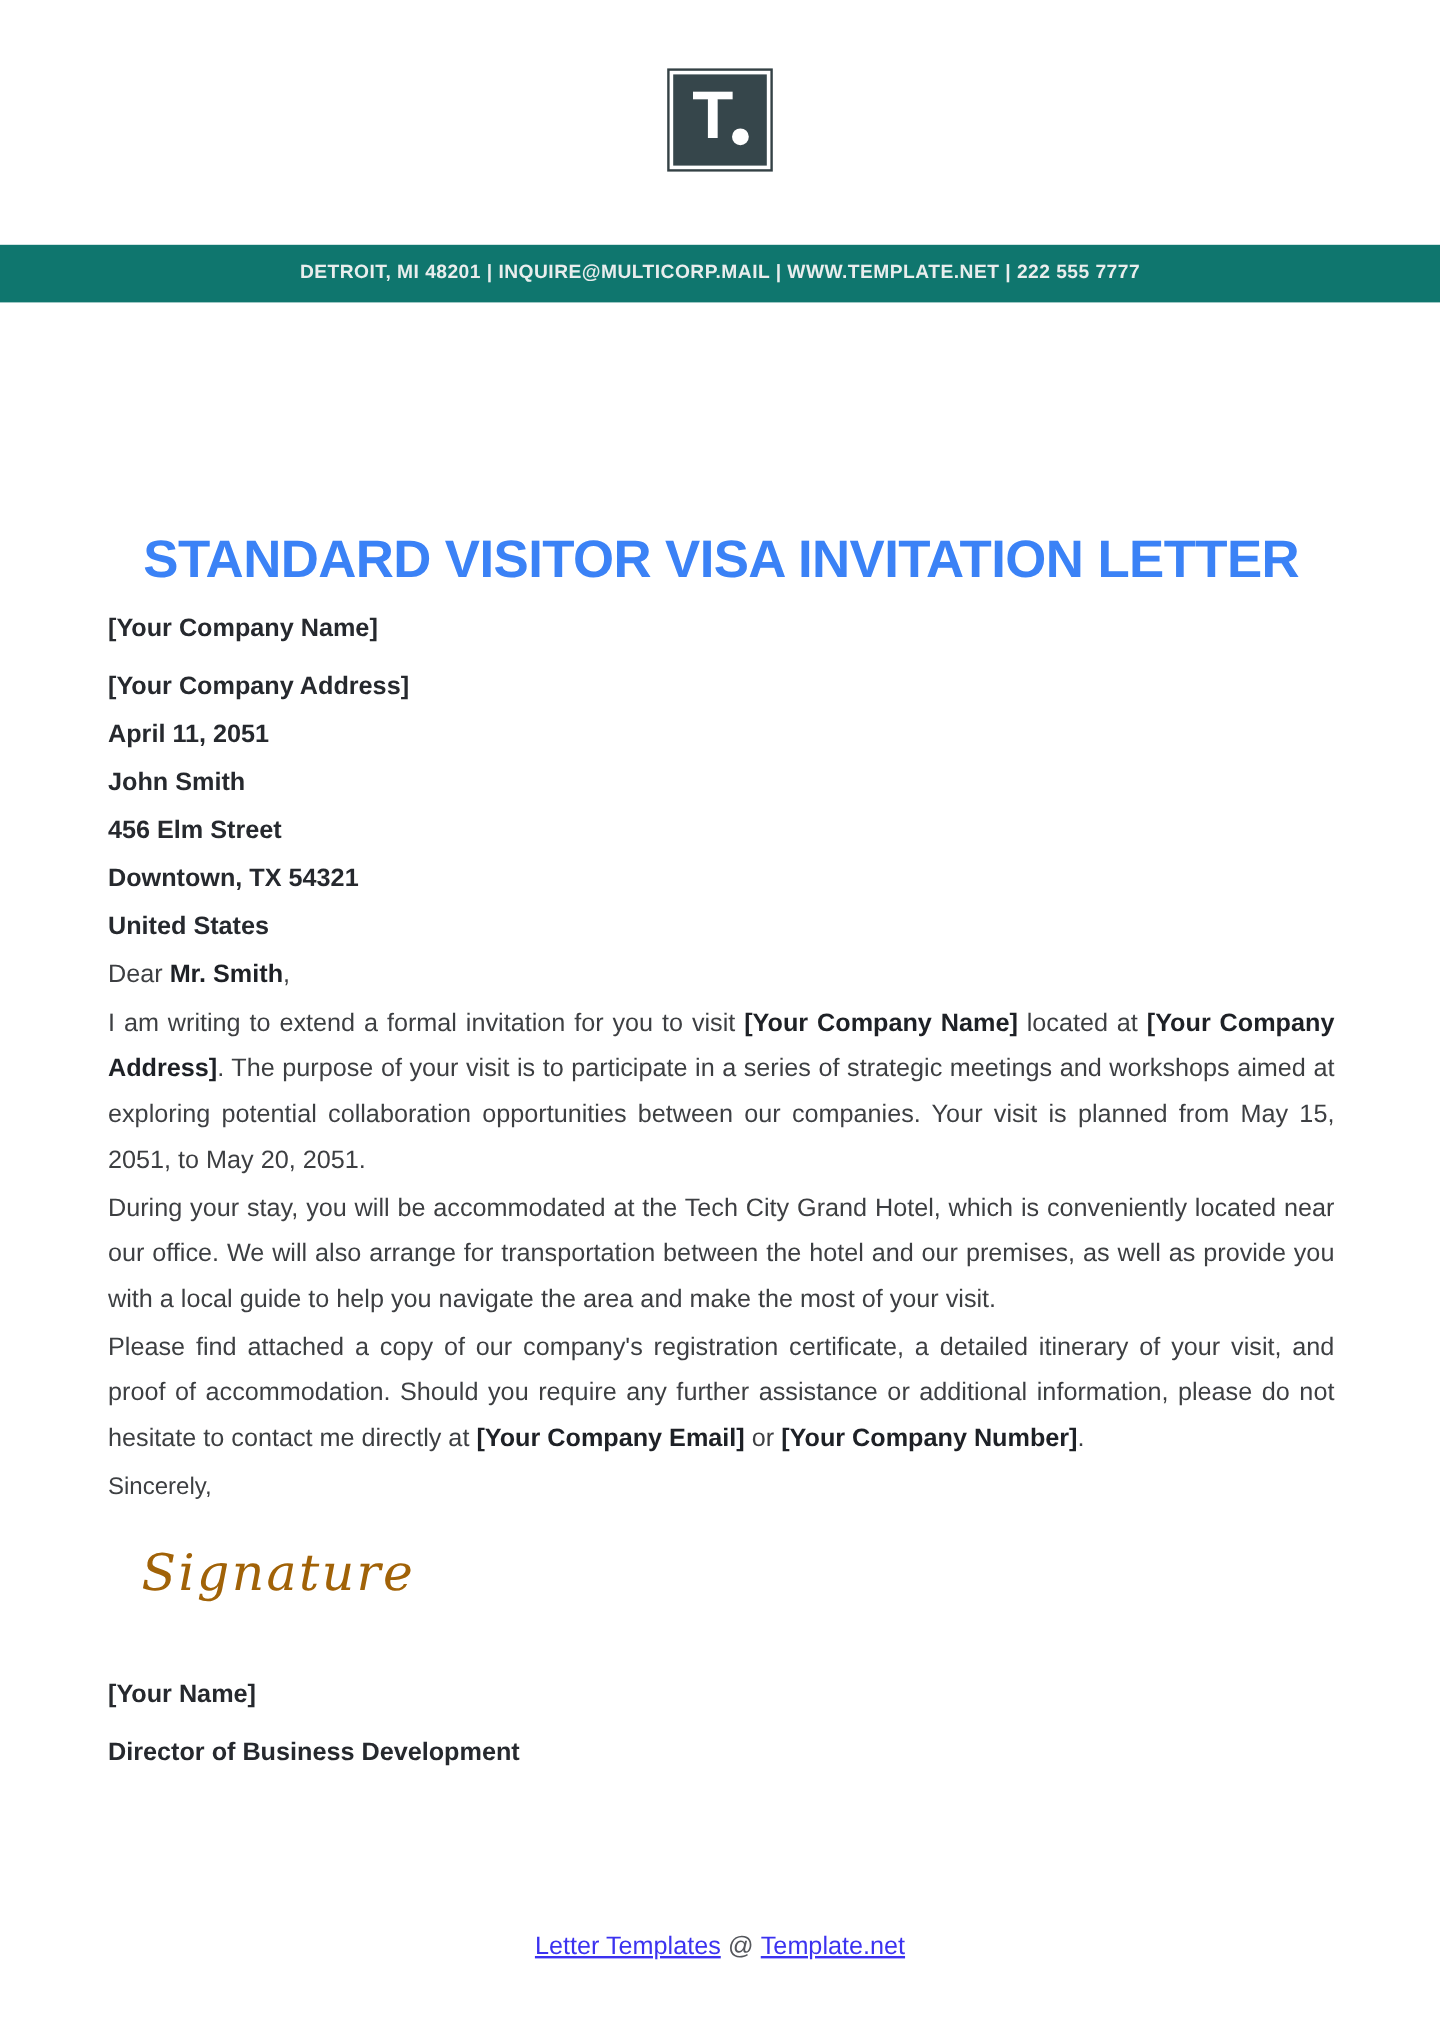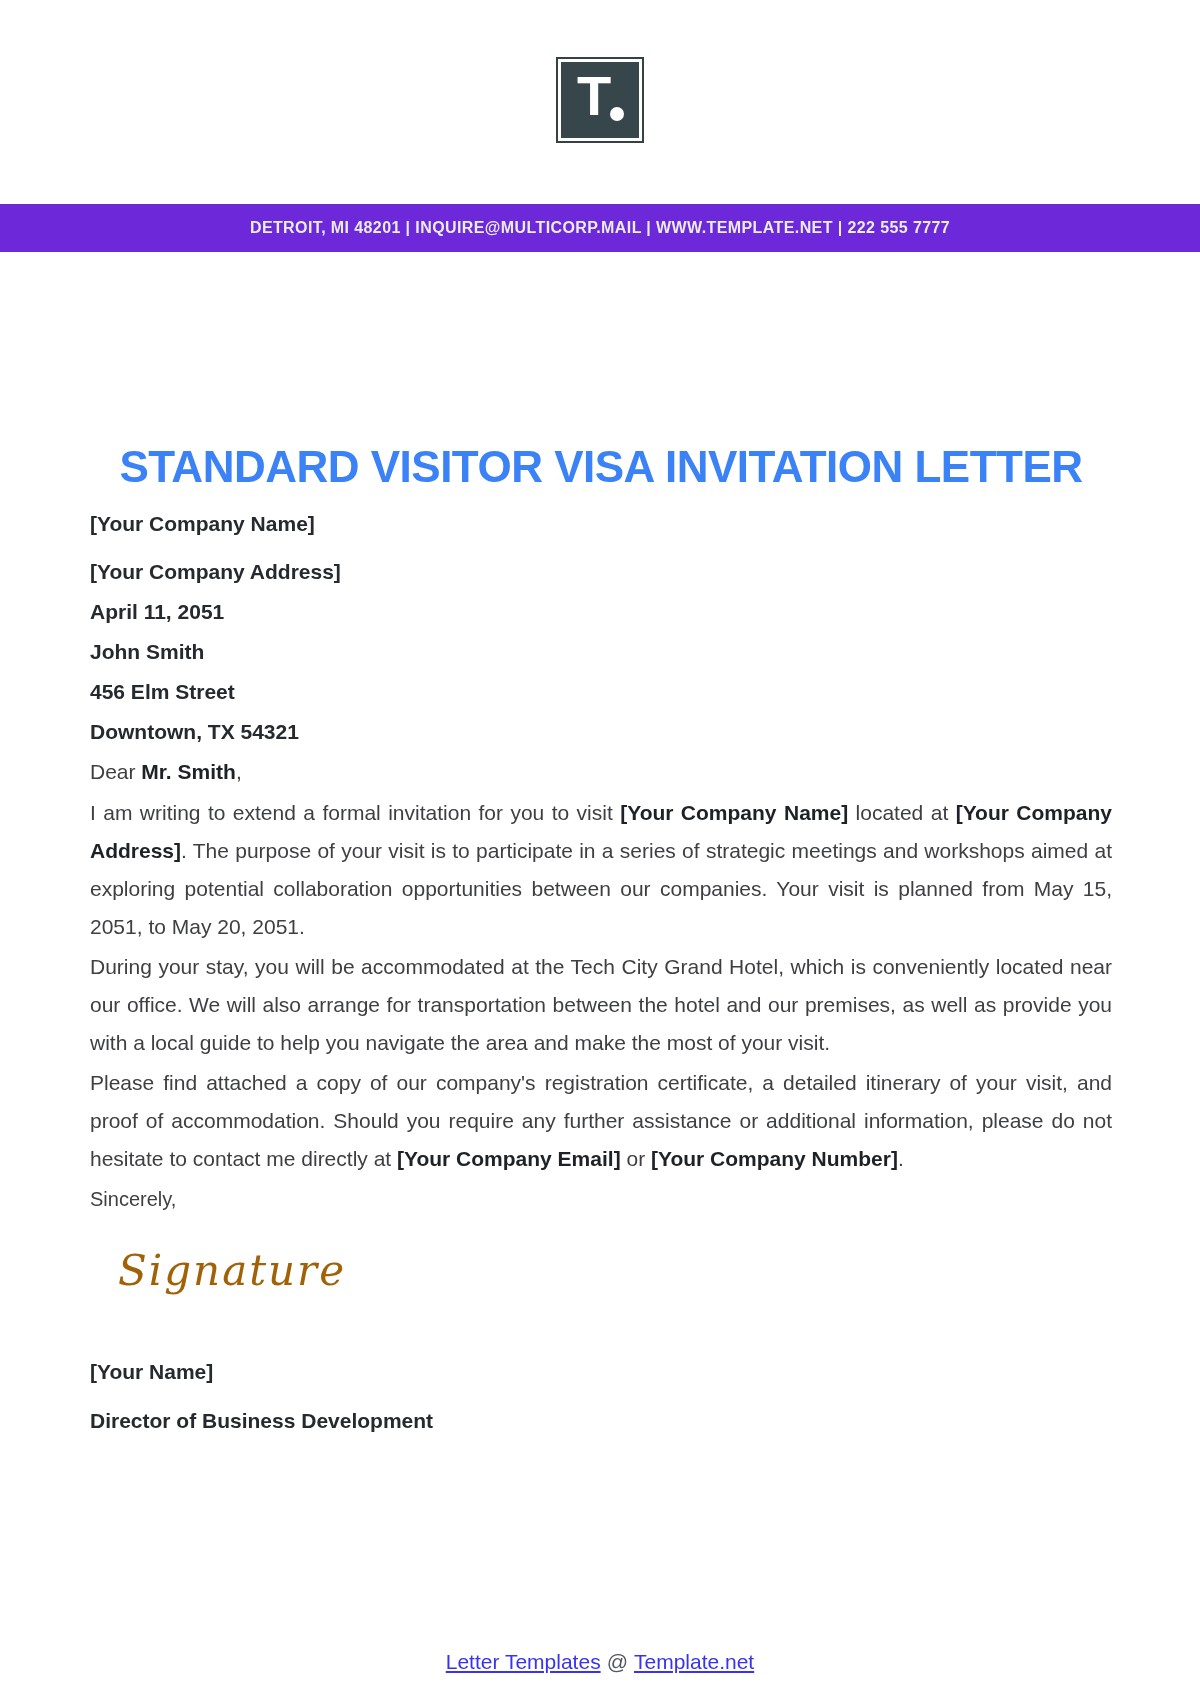--- a/index.html
+++ b/index.html
@@ -15,21 +15,21 @@
   }
   .logo-inner {
     width:100%; height:100%; background:#36464b; position:relative;
     display:flex; align-items:center; justify-content:center;
   }
   .logo-t { color:#ffffff; font-size:56px; font-weight:700; line-height:1; margin:-8px 12px 0 0; }
   .logo-dot { position:absolute; right:15px; bottom:17px; width:14px; height:14px; background:#ffffff; border-radius:50%; }
 
   
   .topbar {
-    position:absolute; top:204px; left:0; width:100%; height:48px; background:#6d28d9;
+    position:absolute; top:204px; left:0; width:100%; height:48px; background:#0f766e;
     color:#e9eded; display:flex; align-items:center; justify-content:center;
     font-size:16px; font-weight:600; letter-spacing:0.4px;
   }
 
   
   .content { position:absolute; left:90px; top:444px; width:1022px; color:#3d3f42; }
   .title {
     margin:0 0 14px; font-size:44px; line-height:46px; font-weight:700;
     letter-spacing:-0.5px; color:#3b82f6; text-align:center; white-space:nowrap;
   }
@@ -41,21 +41,21 @@
   .closing { font-size:20px; line-height:38px; margin:2px 0 0; }
   .signature {
     margin:28px 0 0 28px; height:58px;
     font-family:"DejaVu Serif", serif; font-style:italic;
     font-size:42px; color:#a16207; letter-spacing:2px;
   }
   .signer-name { margin-top:56px; font-weight:700; font-size:21px; line-height:24px; color:#26292e; }
   .signer-title { margin-top:25px; font-weight:700; font-size:21px; line-height:24px; color:#26292e; }
 
   
-  .footer { position:absolute; left:0; top:1650px; width:100%; text-align:center; font-size:21px; color:#55575c; }
+  .footer { position:absolute; left:0; top:1610px; width:100%; text-align:center; font-size:21px; color:#55575c; }
   .footer a { color:#3b32f0; text-decoration:underline; cursor:pointer; }
   .footer-sep { margin:0 6px; }
 </style>
 </head>
 <body>
 
 <div class="page">
 
   <div class="logo">
     <div class="logo-inner">
@@ -70,20 +70,21 @@
 
   <div class="content">
     <h1 class="title">STANDARD VISITOR VISA INVITATION LETTER</h1>
 
     <p class="addr addr-company">[Your Company Name]</p>
     <p class="addr">[Your Company Address]</p>
     <p class="addr">April 11, 2051</p>
     <p class="addr">John Smith</p>
     <p class="addr">456 Elm Street</p>
     <p class="addr">Downtown, TX 54321</p>
+    <p class="addr">United States</p>
 
     <p class="salutation"><span>Dear </span><span class="b">Mr. Smith</span><span>,</span></p>
 
     <p class="body-p"><span>I am writing to extend a formal invitation for you to visit </span><span class="b">[Your Company Name]</span><span> located at </span><span class="b">[Your Company Address]</span><span>. The purpose of your visit is to participate in a series of strategic meetings and workshops aimed at exploring potential collaboration opportunities between our companies. Your visit is planned from May 15, 2051, to May 20, 2051.</span></p>
     <p class="body-p"><span>During your stay, you will be accommodated at the Tech City Grand Hotel, which is conveniently located near our office. We will also arrange for transportation between the hotel and our premises, as well as provide you with a local guide to help you navigate the area and make the most of your visit.</span></p>
     <p class="body-p"><span>Please find attached a copy of our company's registration certificate, a detailed itinerary of your visit, and proof of accommodation. Should you require any further assistance or additional information, please do not hesitate to contact me directly at </span><span class="b">[Your Company Email]</span><span> or </span><span class="b">[Your Company Number]</span><span>.</span></p>
 
     <p class="closing">Sincerely,</p>
 
     <div class="signature">Signature</div>

